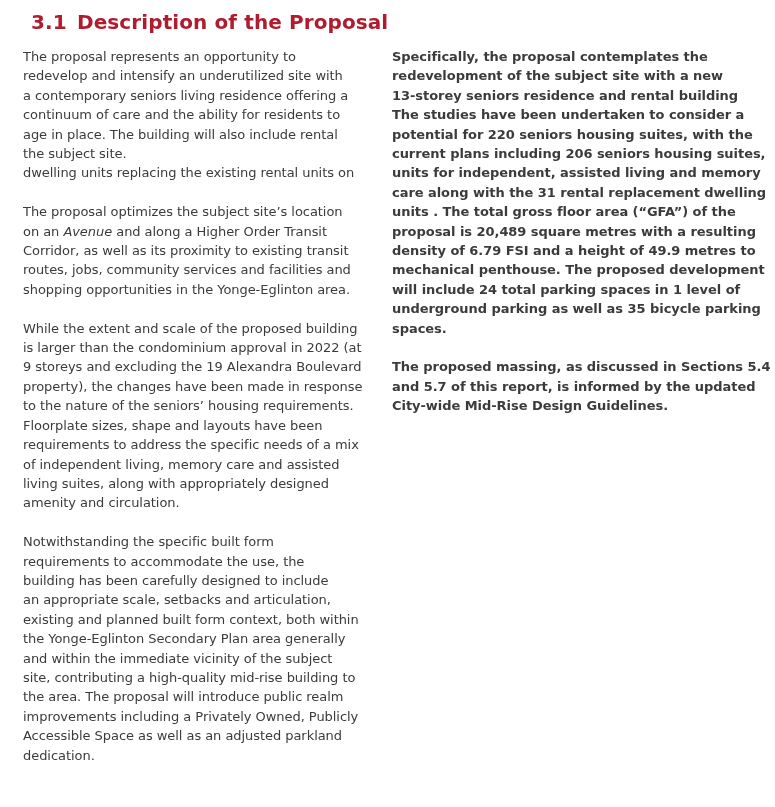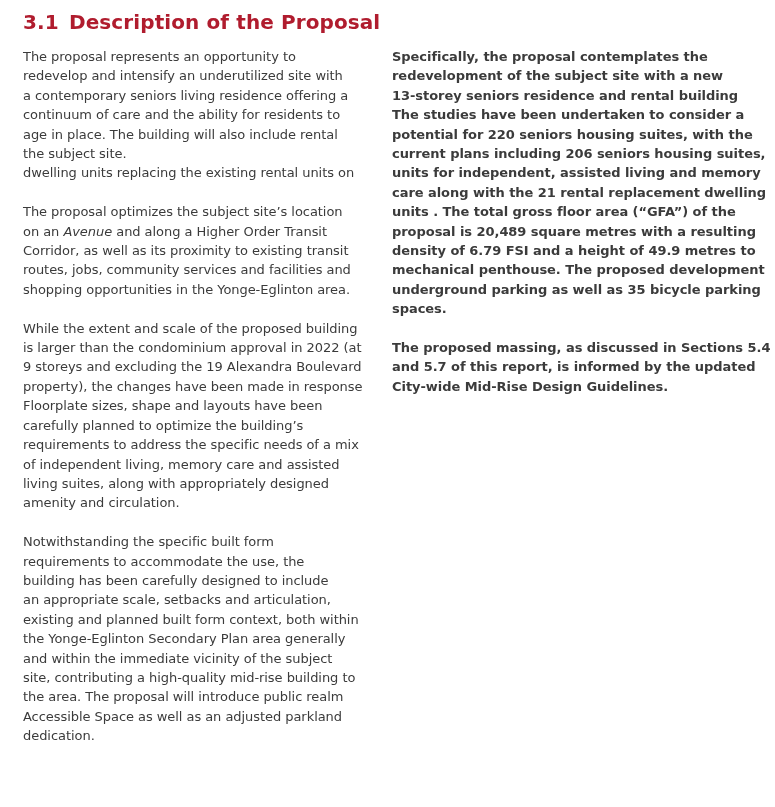--- a/index.html
+++ b/index.html
@@ -24,20 +24,21 @@
       font-weight: bold;
       font-size: 20px;
       line-height: 26px;
       color: #b01c2e;
       white-space: nowrap;
       letter-spacing: 0.1px;
     }
     .heading .num {
       display: inline-block;
       width: 46px;
+      margin-left: 8px;
     }
     .col {
       position: absolute;
       top: 47px;
       width: 360px;
     }
     .col.left { left: 23px; }
     .col.right { left: 392px; font-weight: bold; }
     .para {
       margin: 0 0 19.4px 0;
@@ -71,56 +72,58 @@
     <span class="line"><span>on an </span><em>Avenue</em><span> and along a Higher Order Transit</span></span>
     <span class="line">Corridor, as well as its proximity to existing transit</span>
     <span class="line">routes, jobs, community services and facilities and</span>
     <span class="line">shopping opportunities in the Yonge-Eglinton area.</span>
   </p>
   <p class="para">
     <span class="line">While the extent and scale of the proposed building</span>
     <span class="line">is larger than the condominium approval in 2022 (at</span>
     <span class="line">9 storeys and excluding the 19 Alexandra Boulevard</span>
     <span class="line">property), the changes have been made in response</span>
+    <span class="line">to the nature of the seniors’ housing requirements.</span>
     <span class="line">Floorplate sizes, shape and layouts have been</span>
-    <span class="line">carefully planned to optimize the building’s</span>
     <span class="line">requirements to address the specific needs of a mix</span>
     <span class="line">of independent living, memory care and assisted</span>
     <span class="line">living suites, along with appropriately designed</span>
     <span class="line">amenity and circulation.</span>
   </p>
   <p class="para">
     <span class="line">Notwithstanding the specific built form</span>
     <span class="line">requirements to accommodate the use, the</span>
     <span class="line">building has been carefully designed to include</span>
     <span class="line">an appropriate scale, setbacks and articulation,</span>
     <span class="line">existing and planned built form context, both within</span>
     <span class="line">the Yonge-Eglinton Secondary Plan area generally</span>
     <span class="line">and within the immediate vicinity of the subject</span>
     <span class="line">site, contributing a high-quality mid-rise building to</span>
     <span class="line">the area. The proposal will introduce public realm</span>
+    <span class="line">improvements including a Privately Owned, Publicly</span>
     <span class="line">Accessible Space as well as an adjusted parkland</span>
     <span class="line">dedication.</span>
   </p>
 </div>
 
 <div class="col right">
   <p class="para">
     <span class="line">Specifically, the proposal contemplates the</span>
     <span class="line">redevelopment of the subject site with a new</span>
     <span class="line">13-storey seniors residence and rental building</span>
     <span class="line">The studies have been undertaken to consider a</span>
     <span class="line">potential for 220 seniors housing suites, with the</span>
     <span class="line">current plans including 206 seniors housing suites,</span>
     <span class="line">units for independent, assisted living and memory</span>
-    <span class="line">care along with the 21 rental replacement dwelling</span>
+    <span class="line">care along with the 31 rental replacement dwelling</span>
     <span class="line">units . The total gross floor area (“GFA”) of the</span>
     <span class="line">proposal is 20,489 square metres with a resulting</span>
     <span class="line">density of 6.79 FSI and a height of 49.9 metres to</span>
     <span class="line">mechanical penthouse. The proposed development</span>
+    <span class="line">will include 24 total parking spaces in 1 level of</span>
     <span class="line">underground parking as well as 35 bicycle parking</span>
     <span class="line">spaces.</span>
   </p>
   <p class="para">
     <span class="line">The proposed massing, as discussed in Sections 5.4</span>
     <span class="line">and 5.7 of this report, is informed by the updated</span>
     <span class="line">City-wide Mid-Rise Design Guidelines.</span>
   </p>
 </div>
 

